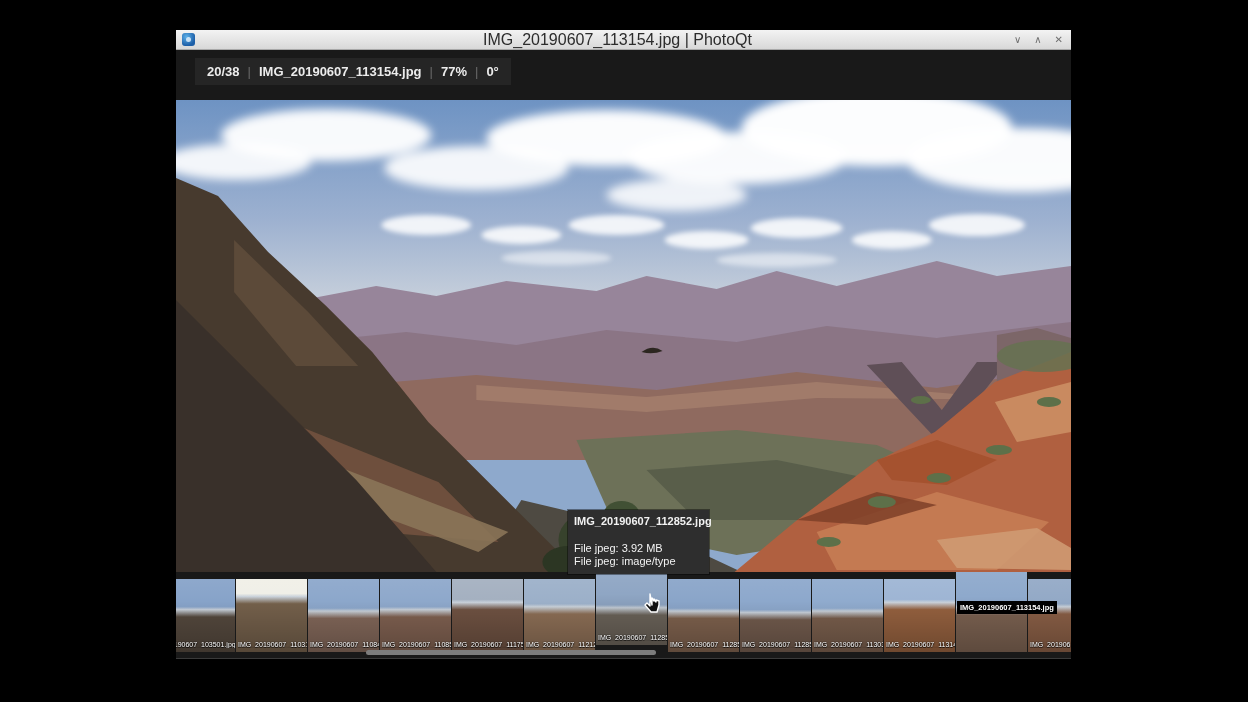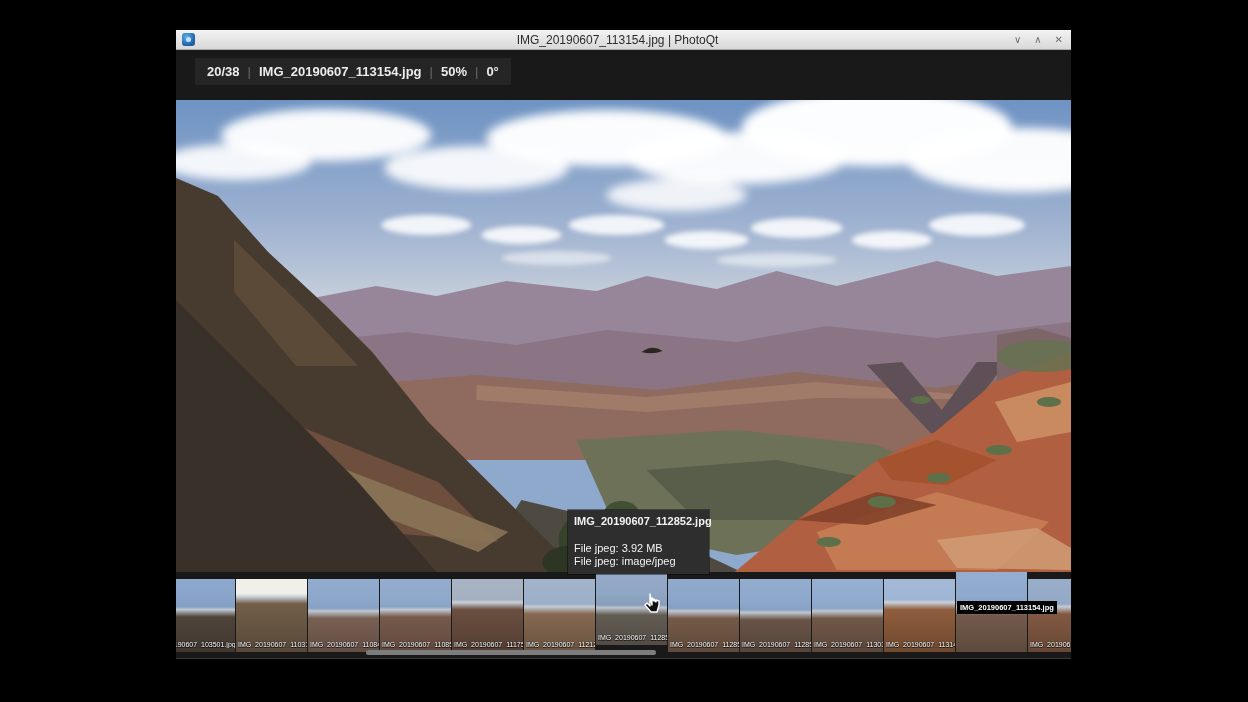--- a/index.html
+++ b/index.html
@@ -21,21 +21,21 @@
     width:13px;height:13px;margin-left:6px;border-radius:3px;
     background:radial-gradient(circle at 35% 30%, #5db0e8, #1d5fa8 70%);
     position:relative;flex:0 0 auto;
   }
   .app-icon::after{
     content:"";position:absolute;left:4px;top:4px;width:5px;height:5px;border-radius:50%;
     background:#dfeefc;opacity:.85;
   }
   .titlebar-title{
     position:absolute;left:0;right:12px;text-align:center;
-    font-size:12px;color:#2c2c2c;pointer-events:none;
+    font-size:16px;color:#2c2c2c;pointer-events:none;
   }
   .win-controls{position:absolute;right:8px;top:0;height:19px;display:flex;align-items:center;gap:13px;}
   .win-btn{font-size:10px;color:#6f6f6f;line-height:19px;cursor:default;}
   
   .content{position:absolute;left:0;top:20px;right:0;bottom:0;background:var(--content_bg,#191919);overflow:hidden;padding-left:28px;}
   .infobar{
     position:absolute;left:19px;top:8px;height:27px;
     background:var(--overlay_bg,#252525);
     display:flex;align-items:center;padding:0 12px;
     color:#ececec;font-size:13px;font-weight:600;white-space:nowrap;
@@ -94,21 +94,21 @@
     </div>
   </div>
 
   <div class="content">
 
     <div class="infobar">
       <span>20/38</span>
       <span class="sep">|</span>
       <span>IMG_20190607_113154.jpg</span>
       <span class="sep">|</span>
-      <span>50%</span>
+      <span>77%</span>
       <span class="sep">|</span>
       <span>0°</span>
     </div>
 
     <div class="photo">
       <svg viewBox="0 0 894 472" preserveAspectRatio="none">
         <defs>
           <linearGradient id="sky" x1="0" y1="0" x2="0" y2="1">
             <stop offset="0" stop-color="#6e93c3"></stop>
             <stop offset=".6" stop-color="#9db1d0"></stop>
@@ -194,21 +194,21 @@
     </div>
 
     <div class="tooltip">
       <div class="tt-title">IMG_20190607_112852.jpg</div>
       <div class="tt-row">
         <span>File jpeg:</span>
         <b>3.92 MB</b>
       </div>
       <div class="tt-row">
         <span>File jpeg:</span>
-        <b>image/jpeg</b>
+        <b>image/type</b>
       </div>
     </div>
 
     <div class="thumbstrip">
         <div class="thumb" style="left: -12px;">
           <div class="thumb-img" style="background: linear-gradient(rgb(135, 163, 201) 0%, rgb(135, 163, 201) 38%, rgb(201, 209, 218) 42%, rgb(85, 73, 62) 52%, rgb(85, 73, 62) 100%);"></div>
           <div class="thumb-label">20190607_103501.jpg</div>
         </div>
         <div class="thumb" style="left: 60px;">
           <div class="thumb-img" style="background: linear-gradient(rgb(240, 239, 231) 0%, rgb(240, 239, 231) 20%, rgb(201, 209, 218) 24%, rgb(116, 96, 75) 34%, rgb(116, 96, 75) 100%);"></div>

